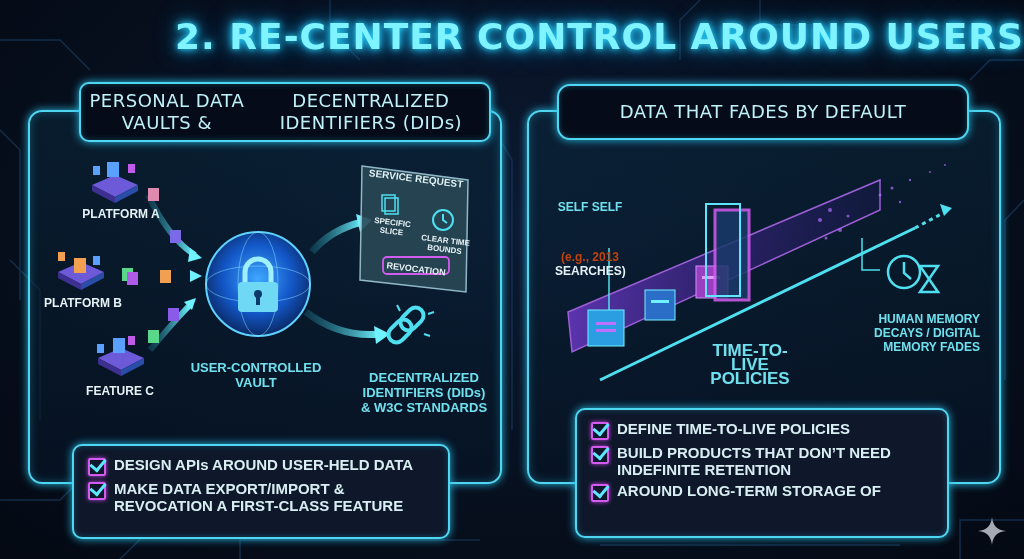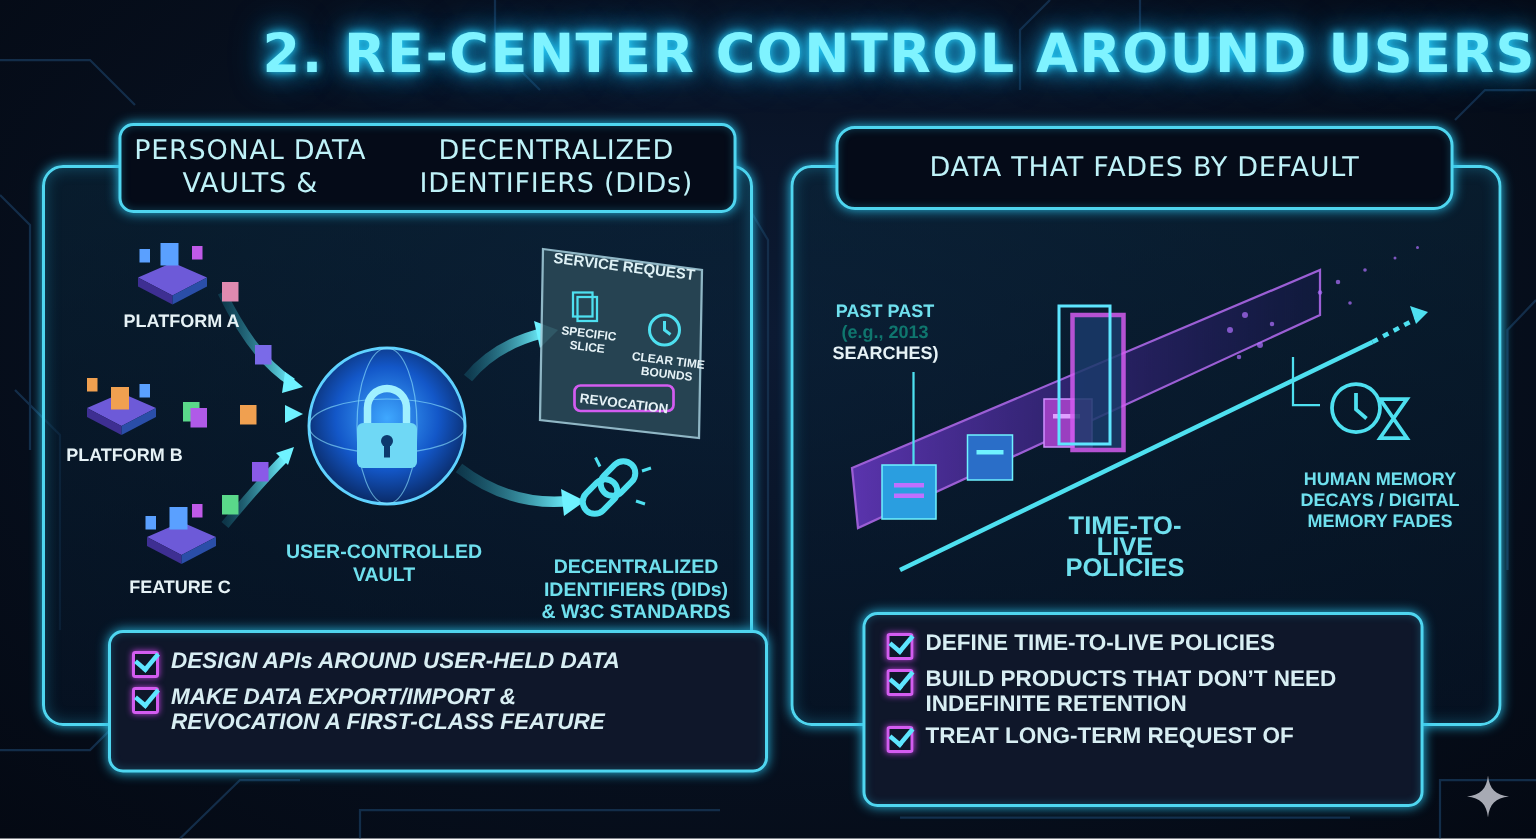--- a/index.html
+++ b/index.html
@@ -182,21 +182,21 @@
   <div>BOUNDS</div>
 </div>
 <div class="lbl" style="left:384px; top:262px; width:64px; font-size:9px; transform:rotate(7deg);">REVOCATION</div>
 
 <div class="lbl cyan" style="left:354px; top:370px; width:140px;">
   <div>DECENTRALIZED</div>
   <div>IDENTIFIERS (DIDs)</div>
   <div>&amp; W3C STANDARDS</div>
 </div>
 
-<div class="cbox" style="left:72px; top:420px; width:440px; height:95px;font-style:italic;">
+<div class="cbox" style="left:72px; top:444px; width:378px; height:95px;">
   <div class="citem">
     <span class="chk"></span>
     <div class="ctext">
         <div>DESIGN APIs AROUND USER-HELD DATA</div>
       </div>
   </div>
   <div class="citem">
     <span class="chk"></span>
     <div class="ctext">
       <div>MAKE DATA EXPORT/IMPORT &amp;</div>
@@ -252,29 +252,29 @@
   <g stroke="#4ee0f0" stroke-width="2.5" fill="none">
       <circle cx="904" cy="272" r="16"></circle>
       <path d="M904 262 L904 273 L911 279"></path>
     </g>
   <g stroke="#4ee0f0" stroke-width="2.5" fill="none">
       <path d="M920 266 L938 266 L929 279 L938 292 L920 292 L929 279 Z"></path>
     </g>
 </svg>
 
 <div class="lbl cyan" style="left:555px; top:200px; width:70px; color:#9ff0f6; font-size:12px; line-height:14px;">
-  <div style="color:#6fe0ee;">PAST PAST</div>
-  <div style="color:#0f766e;">(e.g., 2013</div>
+  <div style="color:#6fe0ee;">SELF SELF</div>
+  <div style="color:#c2410c;margin-top:36px;">(e.g., 2013</div>
   <div style="color:#e6f2f6;text-align:right;">SEARCHES)</div>
 </div>
 <div class="lbl cyan" style="left:705px; top:344px; width:90px; font-size:17px; line-height:14px;">
   <div>TIME-TO-LIVE</div>
   <div>POLICIES</div>
 </div>
-<div class="lbl cyan" style="left:860px; top:312px; width:120px; font-size:12px; line-height:14px;">
+<div class="lbl cyan" style="left:860px; top:312px; width:120px; font-size:12px; line-height:14px;text-align:right;">
   <div>HUMAN MEMORY</div>
   <div>DECAYS / DIGITAL</div>
   <div>MEMORY FADES</div>
 </div>
 
 <div class="cbox" style="left:575px; top:408px; width:374px; height:130px; padding-top:10px;">
   <div class="citem">
     <span class="chk"></span>
     <div class="ctext">
         <div>DEFINE TIME-TO-LIVE POLICIES</div>
@@ -283,20 +283,20 @@
   <div class="citem">
     <span class="chk"></span>
     <div class="ctext">
       <div>BUILD PRODUCTS THAT DON’T NEED</div>
       <div>INDEFINITE RETENTION</div>
     </div>
   </div>
   <div class="citem">
     <span class="chk"></span>
     <div class="ctext">
-      <div>TREAT LONG-TERM REQUEST OF</div>
+      <div>AROUND LONG-TERM STORAGE OF</div>
     </div>
   </div>
 </div>
 
 <svg class="sparkle" viewBox="0 0 28 28">
   <path d="M14 0 C15 9 19 13 28 14 C19 15 15 19 14 28 C13 19 9 15 0 14 C9 13 13 9 14 0 Z" fill="#a7aab4"></path>
 </svg>
 
 </body></html>

